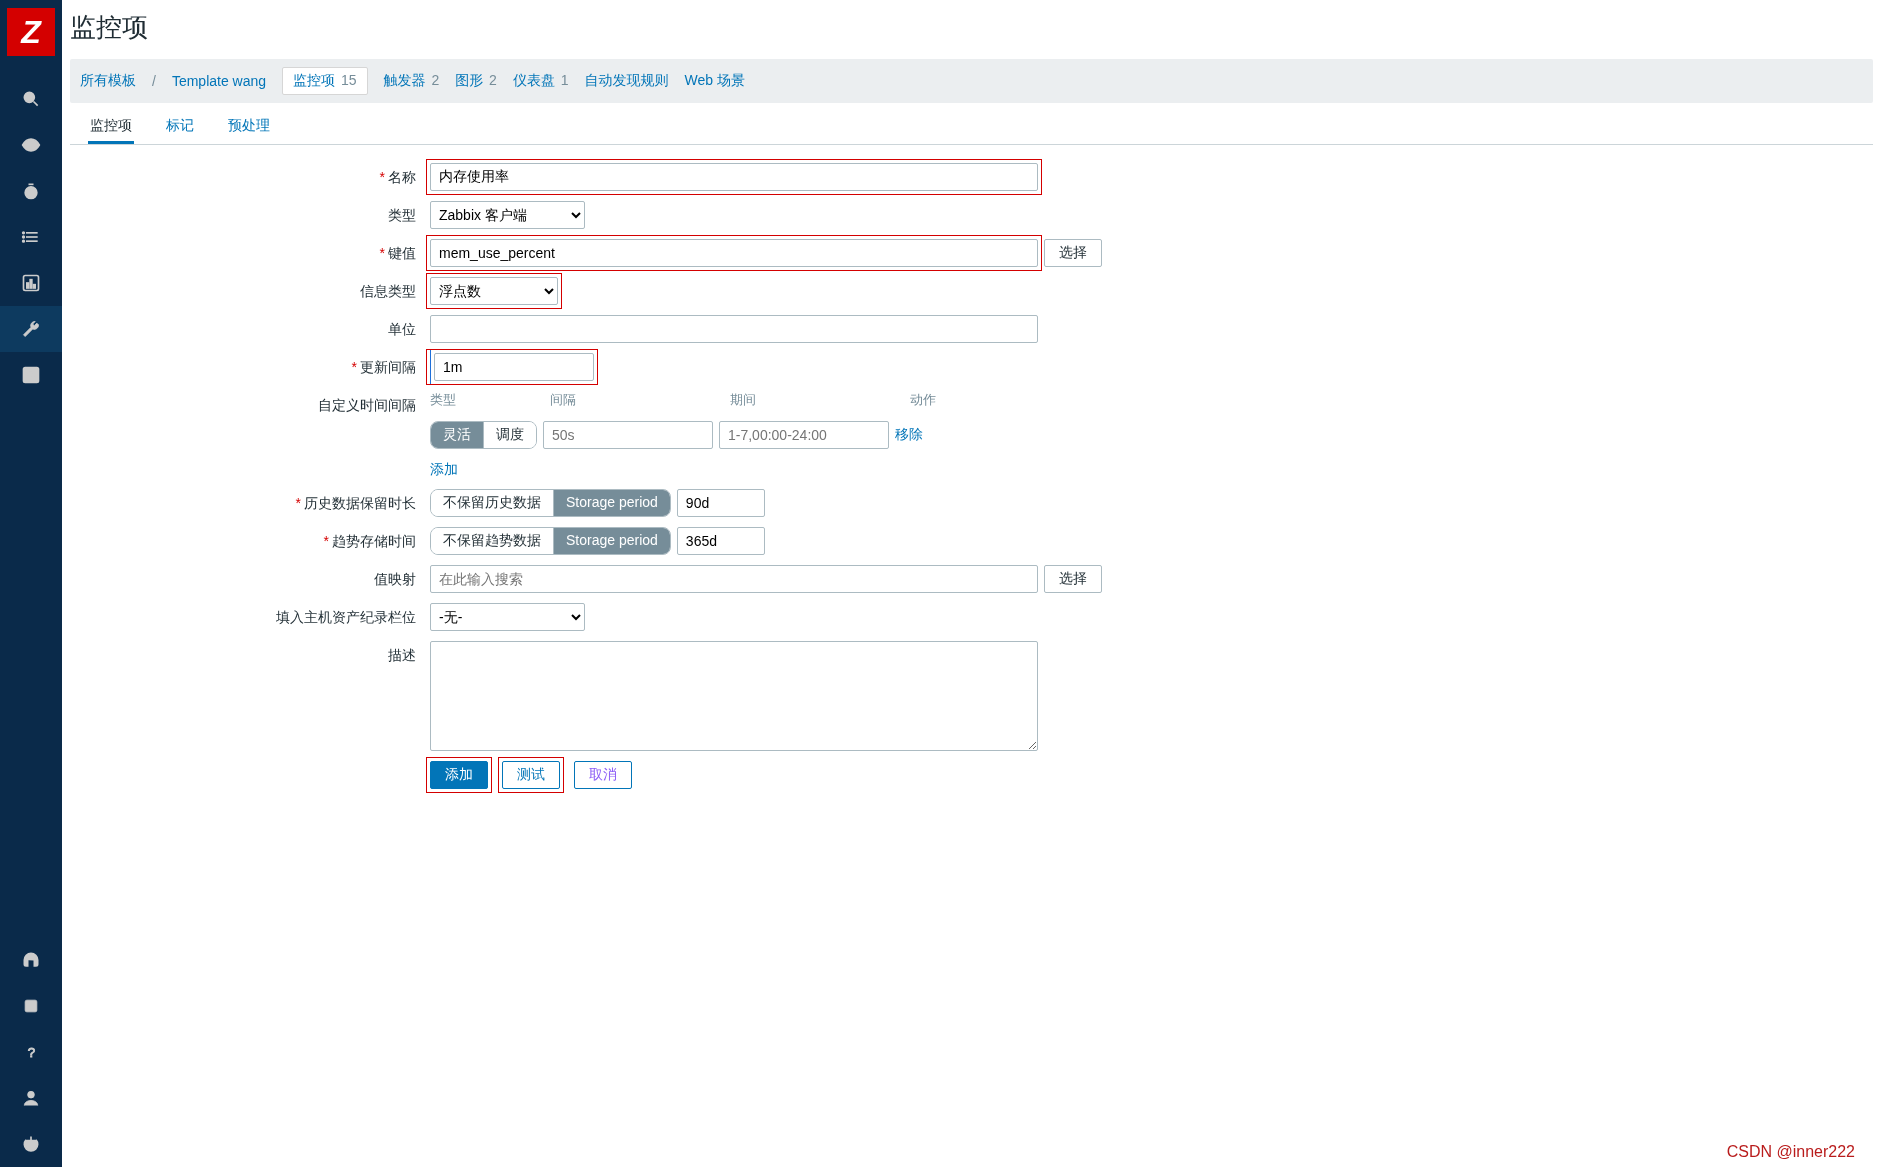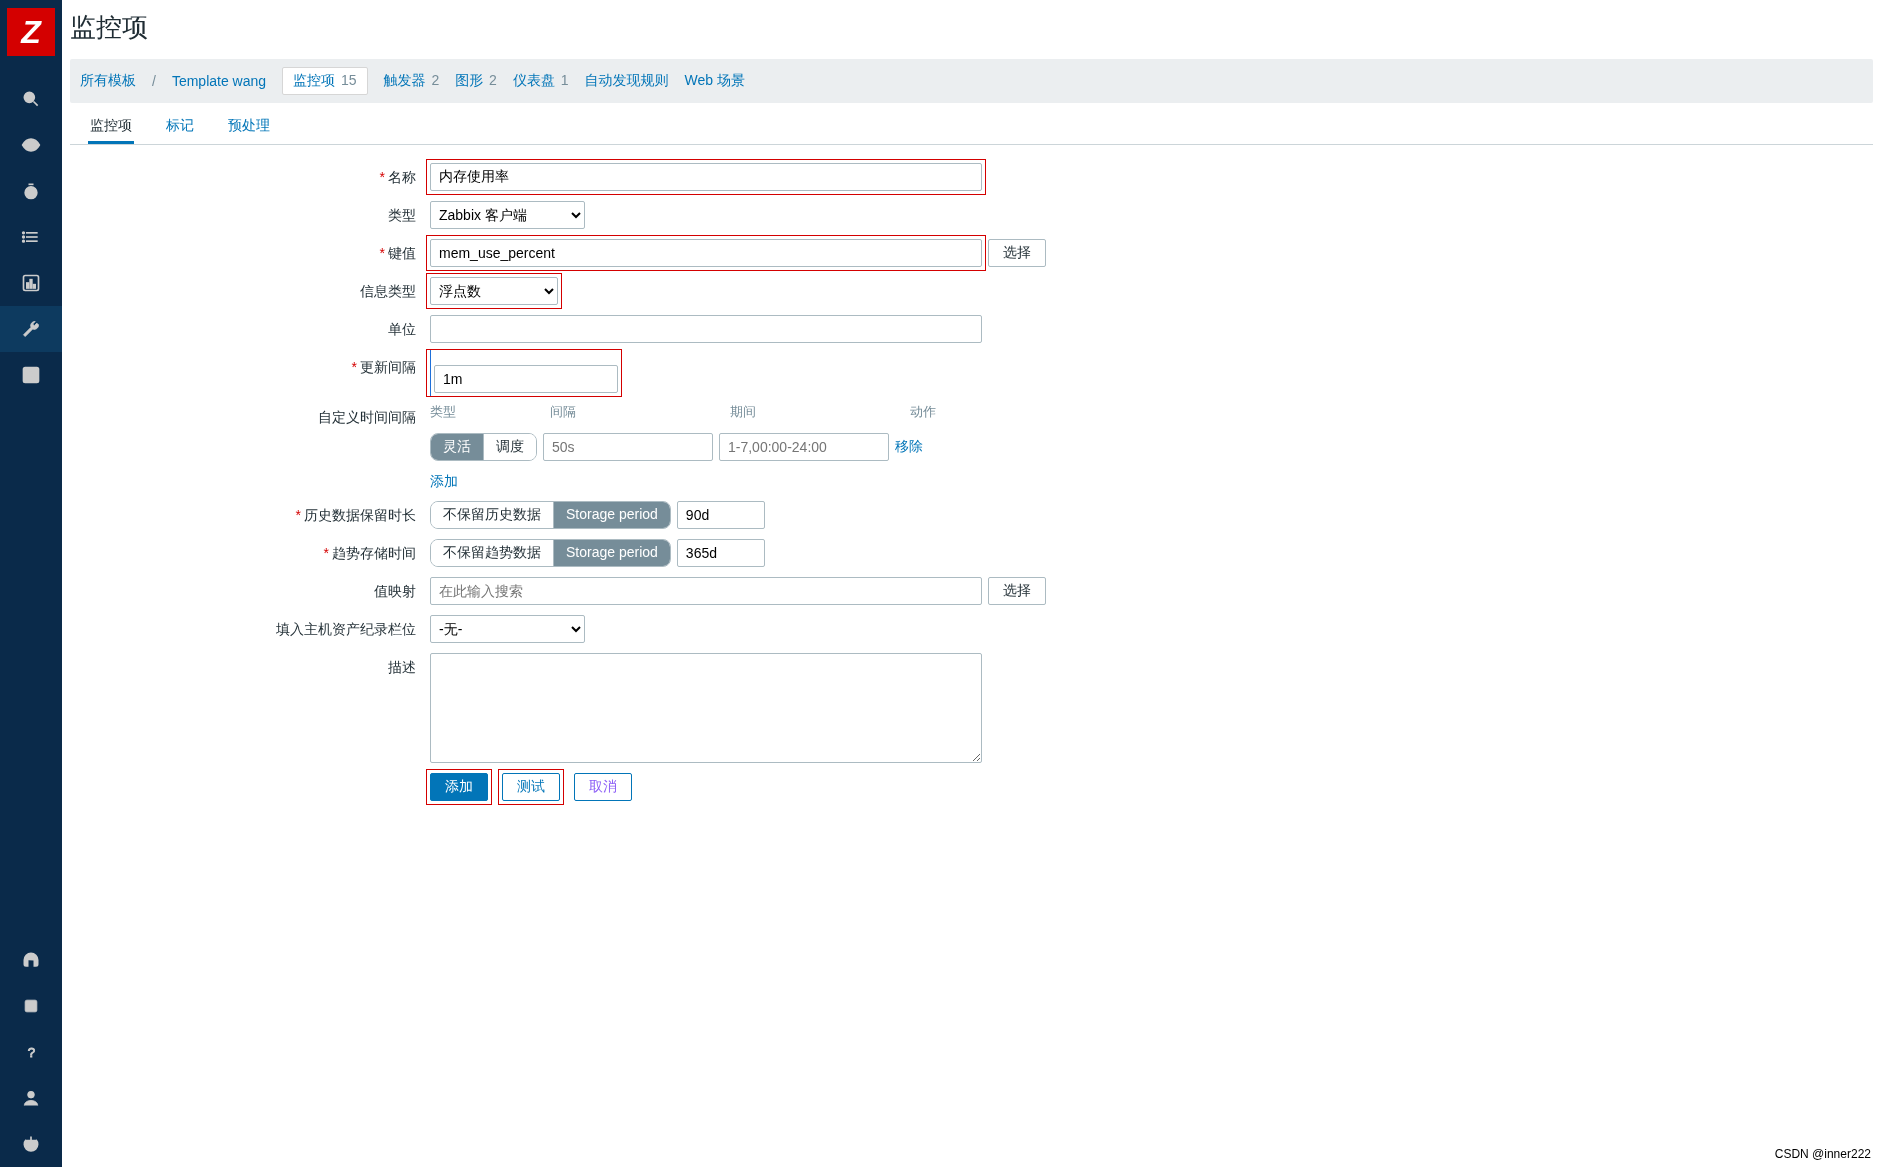--- a/index.html
+++ b/index.html
@@ -22,21 +22,21 @@
   .subtab { padding: 6px 2px; color: #0275b8; cursor: pointer; border-bottom: 3px solid transparent; }
   .subtab.active { color: #1f2c33; border-bottom-color: #0275b8; }
   .form-row { display: flex; align-items: flex-start; margin-bottom: 10px; }
   .form-label { width: 360px; text-align: right; padding-right: 14px; padding-top: 6px; color: #1f2c33; }
   .form-label .req { color: #d40000; margin-right: 3px; }
   .form-field { display: flex; align-items: center; gap: 6px; flex-wrap: wrap; }
   input[type=text], select, textarea { border: 1px solid #acbbc2; border-radius: 2px; padding: 4px 8px; font-size: 14px; font-family: inherit; background: #fff; }
   input[type=text] { height: 28px; }
   select { height: 28px; padding: 2px 4px; }
   textarea { resize: both; }
-  .w-wide { width: 552px; }
+  .w-wide { width: 608px; }
   .w-mid { width: 155px; }
   .w-sm { width: 128px; }
   .w-xs { width: 88px; }
   .btn { height: 28px; padding: 0 14px; border: 1px solid #acbbc2; background: #fff; color: #1f2c33; border-radius: 2px; cursor: pointer; font-size: 14px; }
   .btn-primary { background: #0275b8; color: #fff; border-color: #0275b8; }
   .segbtn { display: inline-flex; border: 1px solid #acbbc2; border-radius: 8px; overflow: hidden; }
   .segbtn > div { padding: 4px 12px; background: #fff; cursor: pointer; border-right: 1px solid #acbbc2; }
   .segbtn > div:last-child { border-right: none; }
   .segbtn > div.sel { background: #768d99; color: #fff; }
   .intervals { width: 520px; }
@@ -45,21 +45,21 @@
   .intervals-header > div:nth-child(2){ width:180px; }
   .intervals-header > div:nth-child(3){ width:180px; }
   .intervals-header > div:nth-child(4){ width:40px; }
   .intervals-row { display: flex; align-items: center; gap: 6px; margin-bottom: 6px; }
   .link { color: #0275b8; cursor: pointer; }
   .hl-red { position: relative; }
   .hl-red::after { content: ""; position: absolute; left: -4px; top: -4px; right: -4px; bottom: -4px; border: 1px solid #d40000; pointer-events: none; }
   .hl-blue { position: relative; }
   .hl-blue::after { content: ""; position: absolute; left: -4px; top: -4px; right: -4px; bottom: -4px; border: 1px solid #1e6fd9; pointer-events: none; }
   .ftr { display:flex; gap:14px; margin-left:360px; margin-top:10px; }
-  .watermark { position: fixed; bottom: 6px; right: 10px; color: #000000; font-size: 12px; }
+  .watermark { position: fixed; bottom: 6px; right: 26px; color: #b91c1c; font-size: 16px; }
 </style>
 </head>
 <body>
 
 <div class="layout">
   <div class="sidebar">
     <div class="logo">Z</div>
     <div class="nav-icon">
         <svg viewBox="0 0 24 24" fill="none" stroke-width="2">
           <circle cx="10" cy="10" r="6"></circle>
@@ -191,21 +191,21 @@
     <div class="form-row">
       <div class="form-label"><span>单位</span></div>
       <div class="form-field">
           <input type="text" class="w-wide" value="" style="">
         </div>
     </div>
 
     <div class="form-row">
       <div class="form-label"><span class="req">*</span><span>更新间隔</span></div>
       <div class="form-field">
-          <span class="hl-red"><span class="hl-blue" style="display:inline-block; margin-left:4px;"><input type="text" style="width: 184px; margin-top: 12px;" value="1m"></span></span>
+          <span class="hl-red"><span class="hl-blue" style="display:inline-block; margin-left:4px;"><input type="text" style="width: 160px;" value="1m"></span></span>
         </div>
     </div>
 
     <div class="form-row">
       <div class="form-label"><span>自定义时间间隔</span></div>
       <div class="form-field intervals">
         <div class="intervals-header">
           <div>类型</div>
           <div>间隔</div>
           <div>期间</div>

